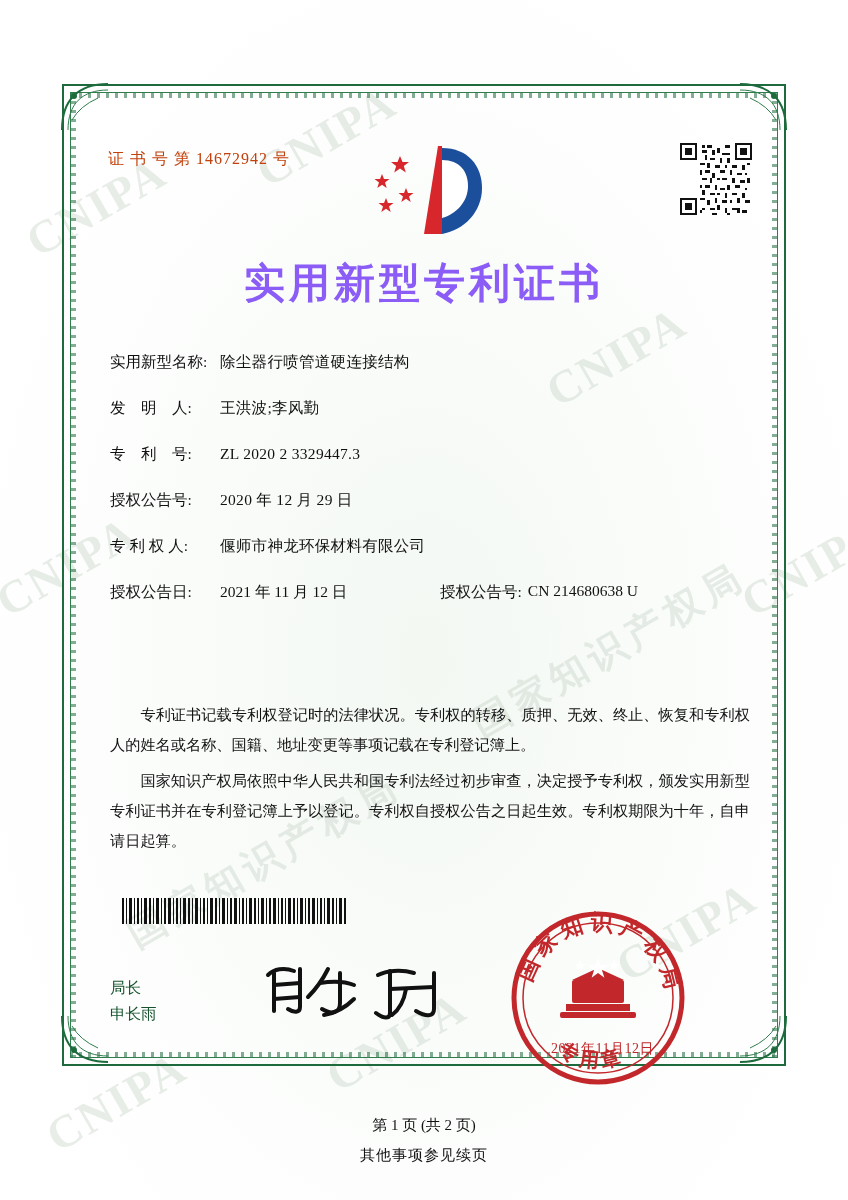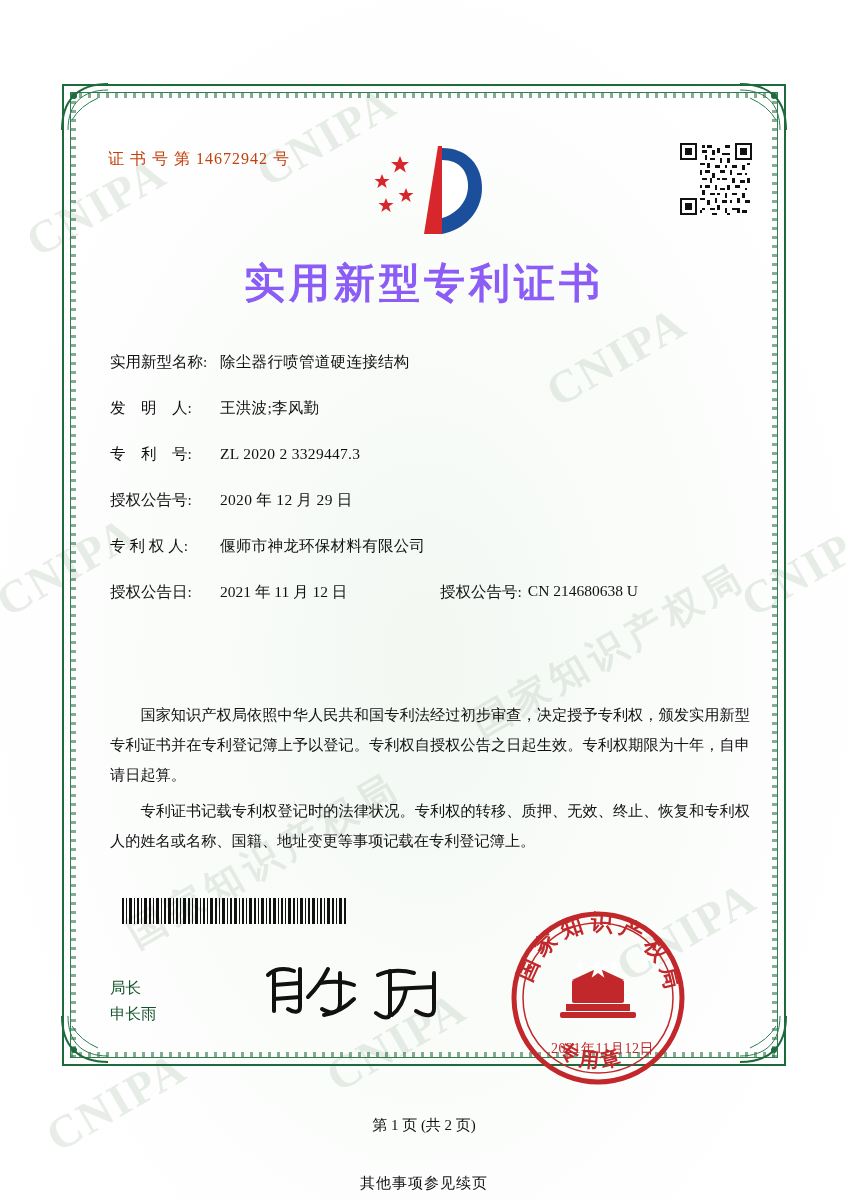--- a/index.html
+++ b/index.html
@@ -230,21 +230,20 @@
     margin-top: 21px;
   }
   .footer-note {
     position: absolute;
     left: 0; right: 0;
     top: 1146px;
     text-align: center;
     font-size: 15px;
     color: #111;
     letter-spacing: 1px;
-    margin-top: 28px;
   }
 </style>
 </head>
 <body>
 
 <div class="page">
   <div class="paper-tint"></div>
 
   <div>
     <div class="watermark" style="left:20px; top:180px;">CNIPA</div>
@@ -414,22 +413,22 @@
         <span>2021 年 11 月 12 日</span>
       </span>
       <span class="dual-right">
         <span class="field-label">授权公告号:</span>
         <span>CN 214680638 U</span>
       </span>
     </div>
   </div>
 
   <div class="paras">
+    <p class="para">专利证书记载专利权登记时的法律状况。专利权的转移、质押、无效、终止、恢复和专利权人的姓名或名称、国籍、地址变更等事项记载在专利登记簿上。</p>
     <p class="para">国家知识产权局依照中华人民共和国专利法经过初步审查，决定授予专利权，颁发实用新型专利证书并在专利登记簿上予以登记。专利权自授权公告之日起生效。专利权期限为十年，自申请日起算。</p>
-    <p class="para">专利证书记载专利权登记时的法律状况。专利权的转移、质押、无效、终止、恢复和专利权人的姓名或名称、国籍、地址变更等事项记载在专利登记簿上。</p>
   </div>
 
   <svg class="barcode" viewBox="0 0 225 26" shape-rendering="crispEdges">
     <rect width="225" height="26" fill="#ffffff" fill-opacity="0"></rect>
     <g fill="#111111">
       <rect x="0" y="0" width="2" height="26"></rect>
         <rect x="4" y="0" width="1" height="26"></rect>
       <rect x="7" y="0" width="3" height="26"></rect>
         <rect x="12" y="0" width="1" height="26"></rect>
       <rect x="15" y="0" width="2" height="26"></rect>

